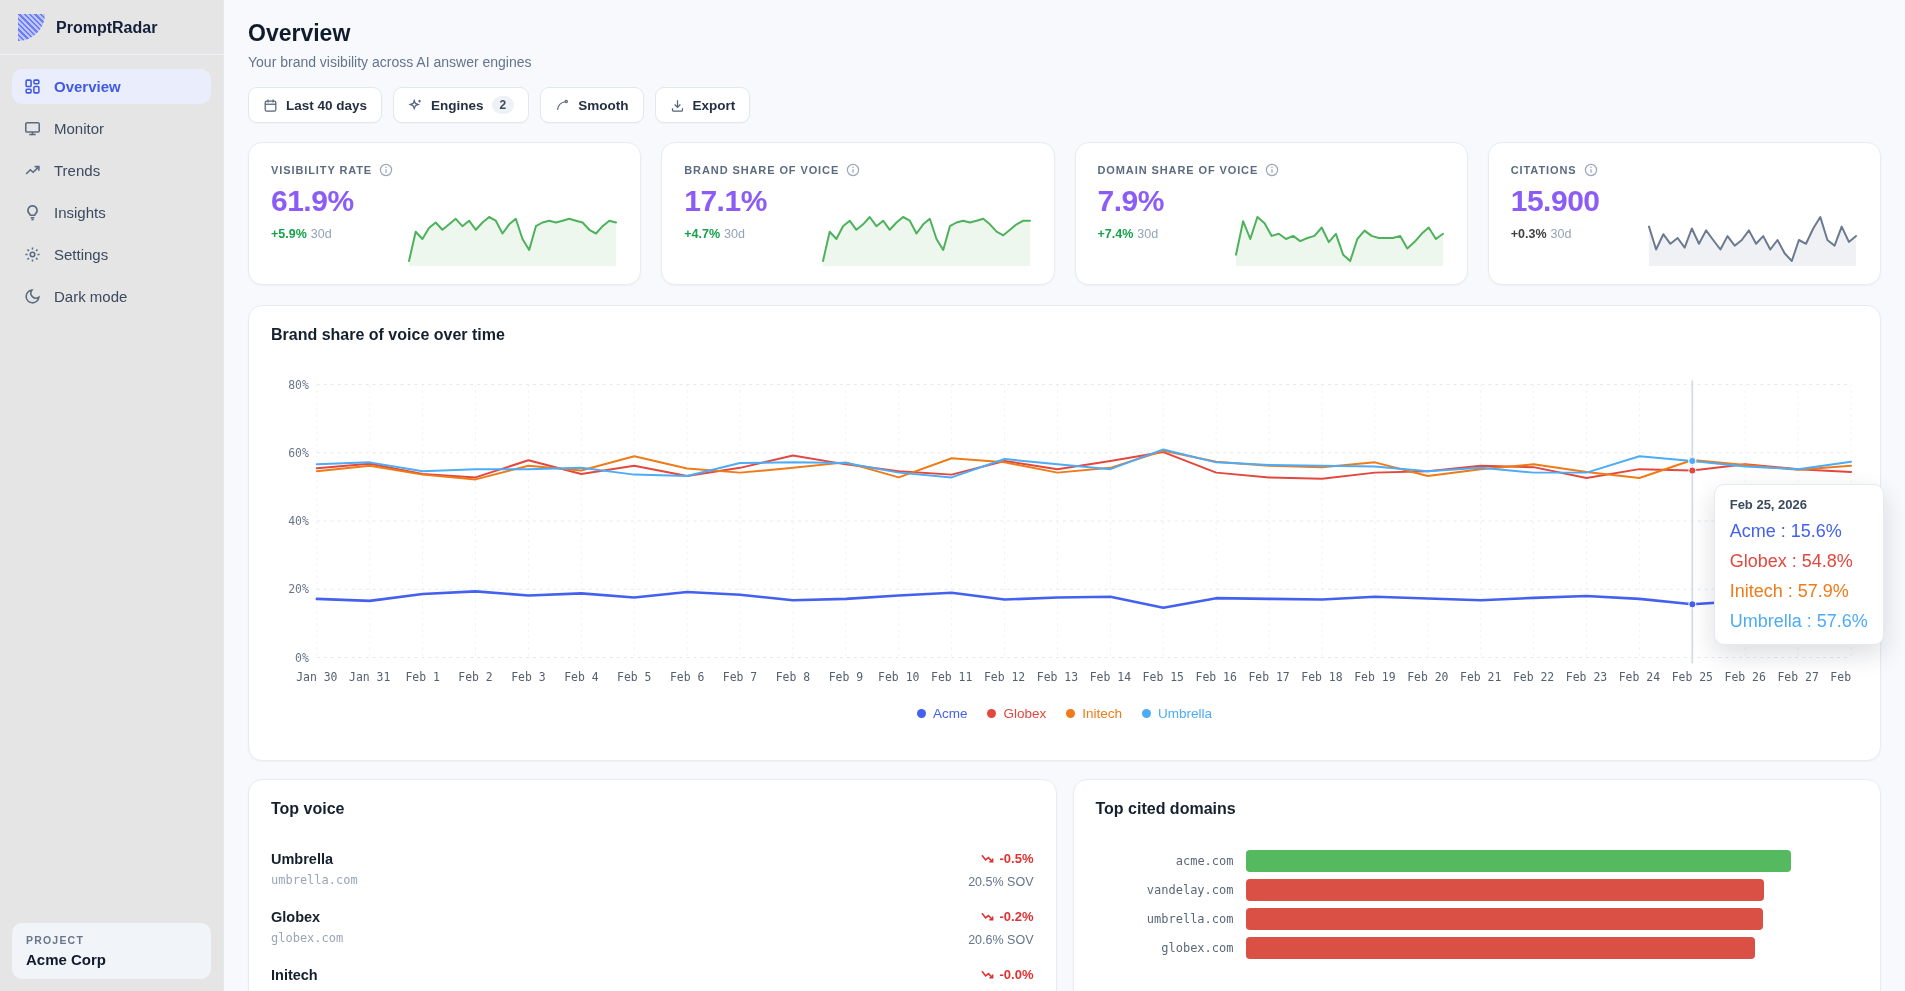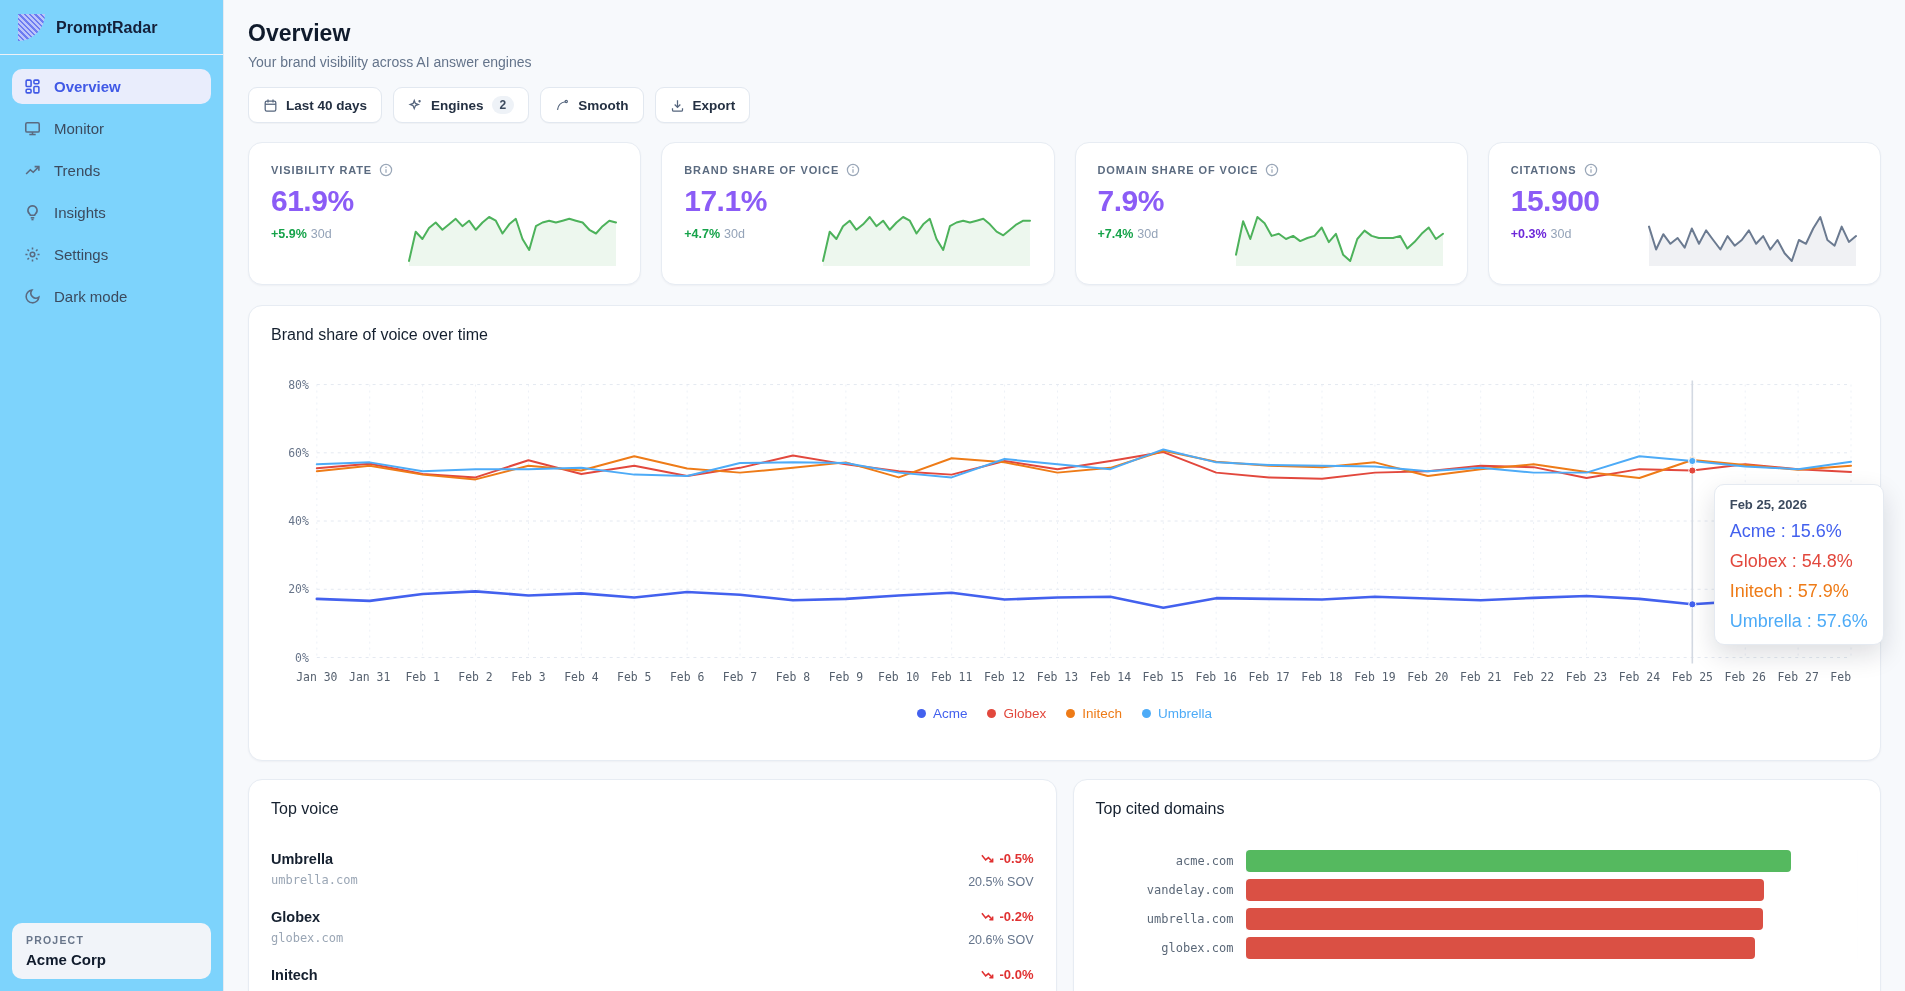--- a/index.html
+++ b/index.html
@@ -1,21 +1,21 @@
 <!DOCTYPE html>
 <html><head>
 <meta charset="utf-8">
 <style>
   * { margin:0; padding:0; box-sizing:border-box; }
   html,body { width:1905px; height:991px; overflow:hidden; }
   body { font-family:"Liberation Sans", sans-serif; background:#f7f9fc; color:#0f1a2a; }
   .app { display:flex; width:100%; height:100%; }
 
   
-  .sidebar { width:224px; min-width:224px; background:#7dd3fc; border-right:1px solid #e5eaf1; display:flex; flex-direction:column; }
+  .sidebar { width:224px; min-width:224px; background:#e5e5e5; border-right:1px solid #e5eaf1; display:flex; flex-direction:column; }
   .brand { display:flex; align-items:center; gap:11px; padding:14px 18px 13px 18px; border-bottom:1px solid #eef1f6; }
   .logo { width:27px; height:27px; border-radius:0 0 100% 0;
           background:repeating-linear-gradient(45deg,#6d7cf1 0 1.6px,#bcc5fa 1.6px 3.8px); }
   .brand-name { font-size:16px; font-weight:700; color:#14203a; }
   .nav { padding:14px 12px; display:flex; flex-direction:column; gap:7px; }
   .nav-item { display:flex; align-items:center; gap:12px; height:35px; padding:0 12px; border-radius:10px; cursor:pointer; color:#3b4a5e; }
   .nav-item .nicon { display:flex; width:18px; color:#5a6a80; }
   .nav-item .nlabel { font-size:15px; }
   .nav-item.active { background:#e9edfc; color:#4059e6; }
   .nav-item.active .nicon { color:#4059e6; }
@@ -44,21 +44,21 @@
   .kpi-label { display:flex; align-items:center; gap:7px; font-size:11px; font-weight:700; letter-spacing:.9px; color:#5b6b80; }
   .info { display:flex; color:#9aa7b8; cursor:pointer; }
   .kpi-value { font-size:30px; font-weight:800; color:#8b5cf6; margin-top:7px; letter-spacing:-.5px; }
   .kpi-delta { font-size:12.5px; margin-top:9px; }
   .kpi-delta .d { font-weight:600; }
   .kpi-delta .p { color:#94a3b8; margin-left:4px; }
   .spark { position:absolute; right:20px; bottom:16px; width:215px; height:60px; }
 
   
   .chart-card { margin-top:20px; padding:20px 22px; height:456px; }
-  .card h2 { font-size:16px; font-weight:400; color:#15202f; }
+  .card h2 { font-size:16px; font-weight:700; color:#15202f; }
   .chart-wrap { position:relative; margin-top:28px; }
   #sov-chart { display:block; width:100%; height:322px; }
   .tooltip { position:absolute; background:#fff; border:1px solid #e5eaf1; border-radius:10px;
              box-shadow:0 10px 26px rgba(15,23,42,.14); padding:12px 15px; min-width:105px; }
   .tt-date { font-size:13px; font-weight:600; color:#3c4a5e; }
   .tt-row { font-size:18px; font-weight:500; margin-top:9px; white-space:nowrap; }
   .legend { display:flex; justify-content:center; gap:20px; margin-top:12px; }
   .legend-item { display:flex; align-items:center; gap:7px; font-size:13.5px; cursor:pointer; }
   .legend-item .dot { width:9px; height:9px; border-radius:50%; }
 
@@ -267,21 +267,21 @@
             <span>CITATIONS</span>
           <span class="info">
               <svg class="ic" width="14" height="14" viewBox="0 0 16 16" fill="none" stroke="currentColor" stroke-width="1.4">
                 <circle cx="8" cy="8" r="6.4"></circle>
                 <line x1="8" y1="7.2" x2="8" y2="11"></line>
                 <circle cx="8" cy="4.9" r=".9" fill="currentColor" stroke="none"></circle>
               </svg>
             </span>
         </div>
         <div class="kpi-value">15.900</div>
-        <div class="kpi-delta"><span class="d" style="color: #6d28d9; text-align: right;">+0.3%</span><span class="p">30d</span></div>
+        <div class="kpi-delta"><span class="d" style="color: #404040; text-align: right;">+0.3%</span><span class="p">30d</span></div>
         <svg class="spark" id="spark-3" viewBox="0 0 215 60">
             <path d="M4.0,18.6 L11.1,41.5 L18.3,26.2 L25.4,35.8 L32.6,30.0 L39.7,39.6 L46.8,20.5 L54.0,35.8 L61.1,22.4 L68.2,32.0 L75.4,41.5 L82.5,28.1 L89.7,37.7 L96.8,32.0 L103.9,22.4 L111.1,35.8 L118.2,28.1 L125.3,41.5 L132.5,32.0 L139.6,45.3 L146.8,53.0 L153.9,32.0 L161.0,35.8 L168.2,20.5 L175.3,9.0 L182.4,32.0 L189.6,37.7 L196.7,18.6 L203.9,33.9 L211.0,28.1 L211,58 L4,58 Z" fill="#6b7a90" fill-opacity="0.10" stroke="none"></path>
             <polyline points="4.0,18.6 11.1,41.5 18.3,26.2 25.4,35.8 32.6,30.0 39.7,39.6 46.8,20.5 54.0,35.8 61.1,22.4 68.2,32.0 75.4,41.5 82.5,28.1 89.7,37.7 96.8,32.0 103.9,22.4 111.1,35.8 118.2,28.1 125.3,41.5 132.5,32.0 139.6,45.3 146.8,53.0 153.9,32.0 161.0,35.8 168.2,20.5 175.3,9.0 182.4,32.0 189.6,37.7 196.7,18.6 203.9,33.9 211.0,28.1" fill="none" stroke="#6b7a90" stroke-width="2" stroke-linejoin="round" stroke-linecap="round"></polyline>
           </svg>
       </div>
     </section>
 
     <section class="card chart-card">
       <h2>Brand share of voice over time</h2>
       <div class="chart-wrap">

